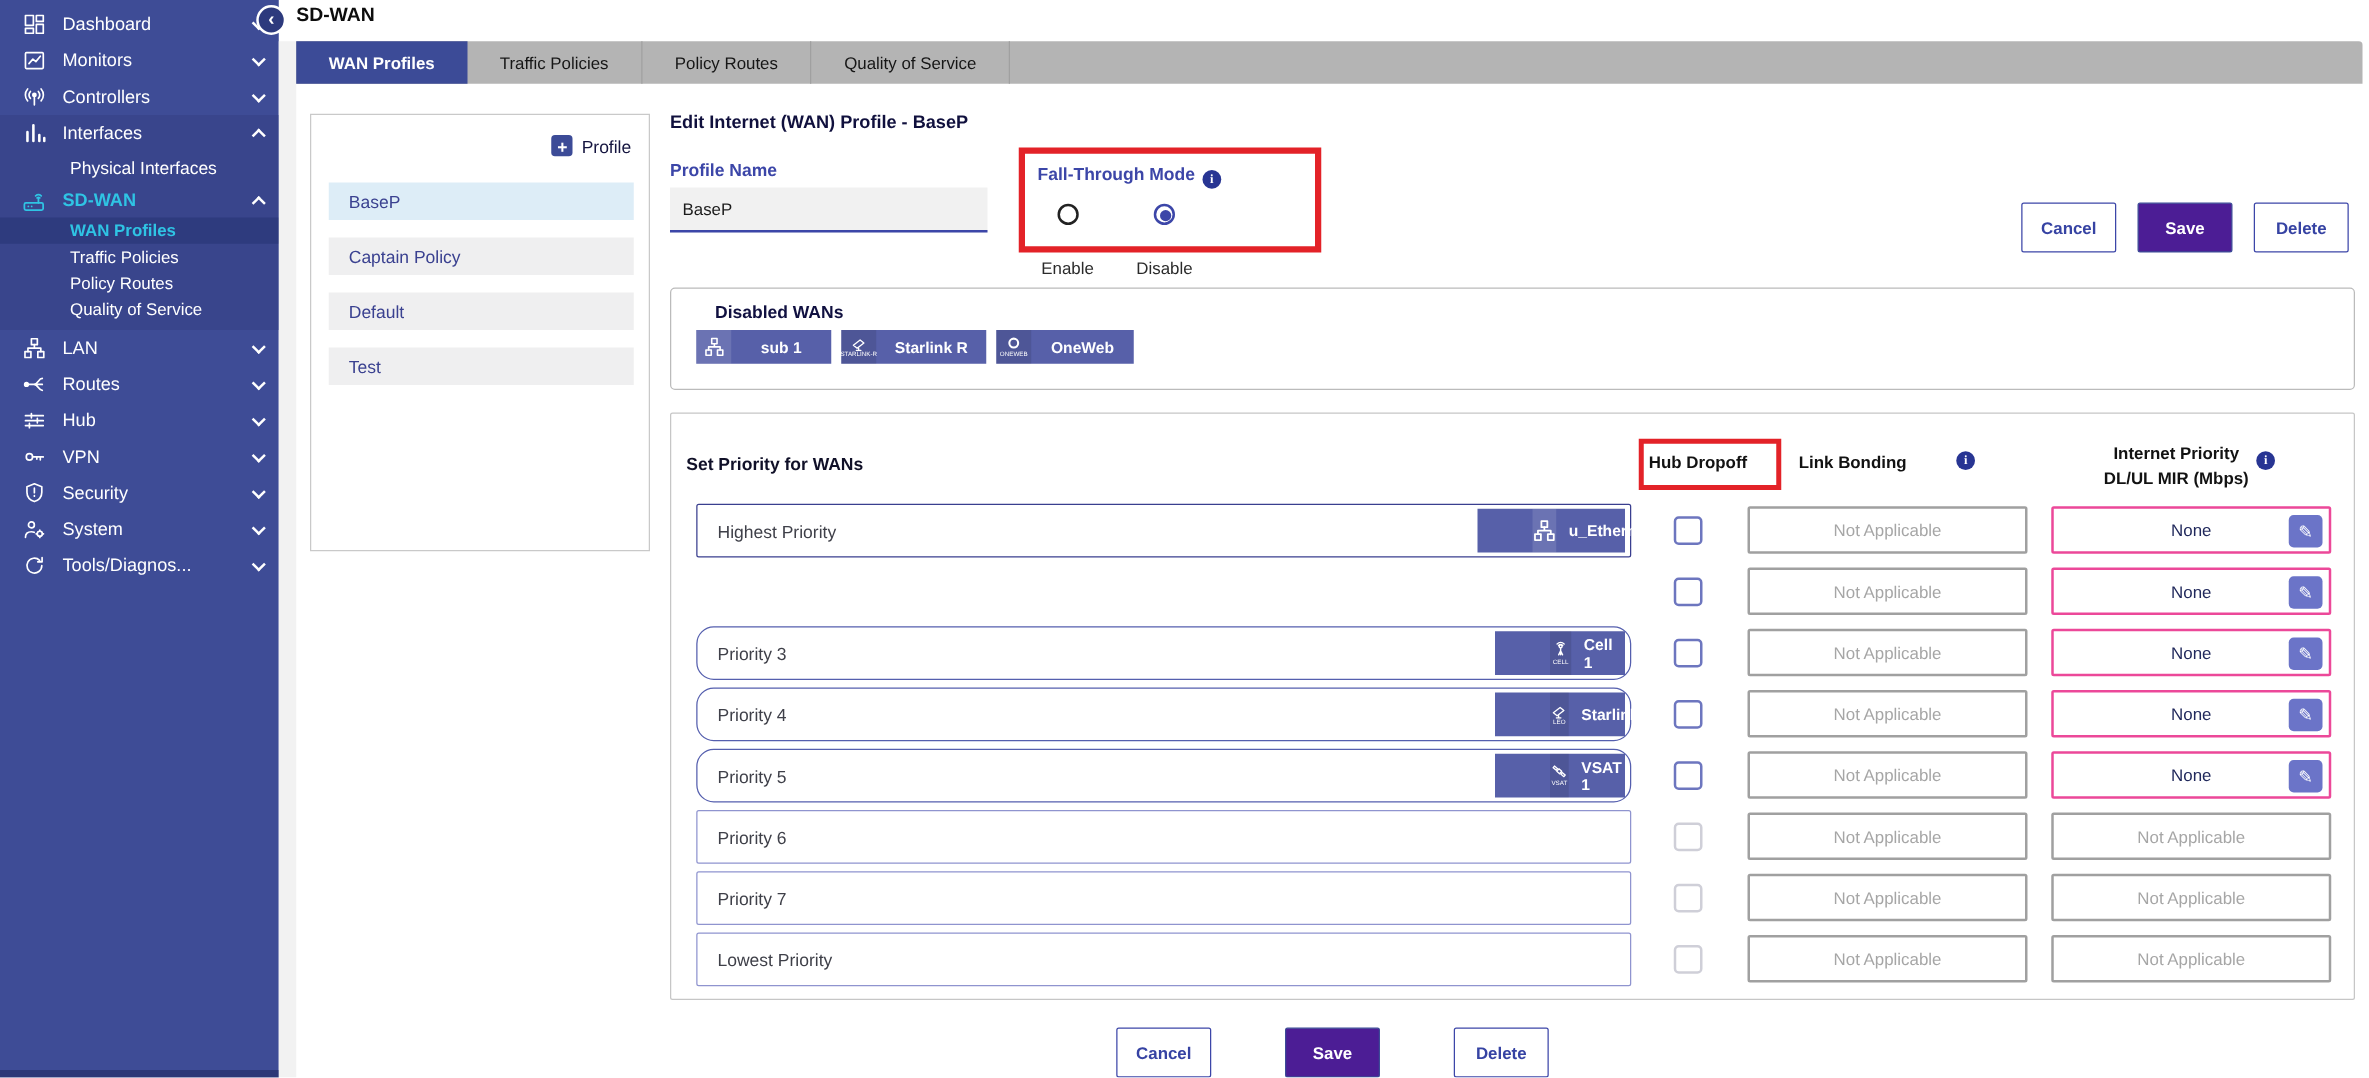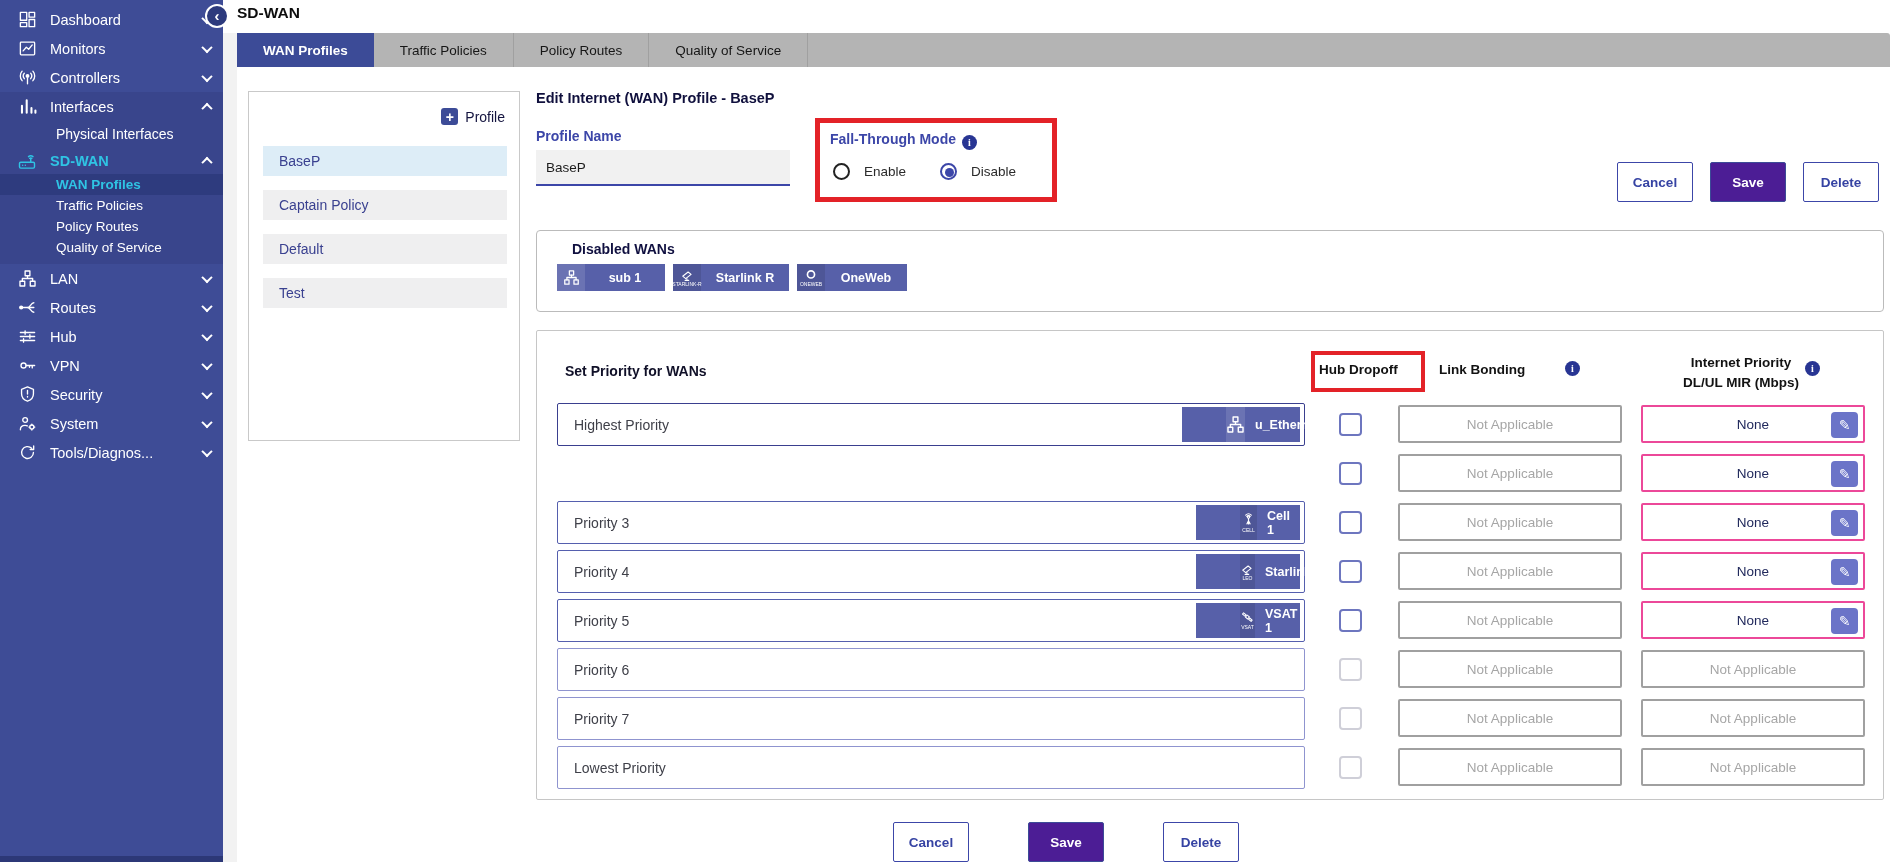--- a/index.html
+++ b/index.html
@@ -57,21 +57,21 @@
   #profile-name-input { position:absolute; left:536px; top:150px; width:254px; height:36px;
       background:#f1f1f1; border:none; border-bottom:2px solid #3c46a8; font-size:13.5px; color:#1c1c1c;
       padding-left:10px; font-family:"Liberation Sans", sans-serif; }
   .redbox { position:absolute; border:5px solid #e32228; z-index:4; pointer-events:none; }
   #redbox-fallthrough { left:815px; top:118px; width:242px; height:84px; }
   #ft-label { position:absolute; left:830px; top:131px; font-size:14px; font-weight:bold; color:#3c46a8; }
   .info-i { display:inline-block; width:15px; height:15px; border-radius:50%; background:#283593; color:#fff;
             font-size:10px; font-weight:bold; text-align:center; line-height:15px; vertical-align:-2px;
             font-family:"Liberation Serif", serif; margin-left:6px; }
   .radio-row { position:absolute; left:833px; top:163px; display:flex; align-items:center; gap:34px; }
-  .radio { display:flex; align-items:center; gap:14px; cursor:pointer; font-size:13.5px; color:#2b2b2b; }
+  .radio { display:flex; align-items:center; gap:27px; cursor:pointer; font-size:13.5px; color:#2b2b2b;flex-direction:column; }
   .rdot { width:17px; height:17px; border-radius:50%; border:2px solid #222; position:relative; }
   .radio.sel .rdot { border-color:#3c46a8; }
   .radio.sel .rdot::after { content:""; position:absolute; left:3px; top:3px; width:9px; height:9px;
                             border-radius:50%; background:#3c46a8; }
 
   .btn { position:absolute; width:76px; height:40px; border:1.5px solid #3c46a8; border-radius:2px;
          background:#fff; color:#3643a3; font-size:13.5px; font-weight:bold;
          display:flex; align-items:center; justify-content:center; cursor:pointer; }
   .btn.primary { background:#4c1d95; border-color:#3c4b97; color:#fff; }
 
@@ -85,34 +85,34 @@
                  background:rgba(0,0,0,0.10); }
   .chip .ctile.lt { background:rgba(255,255,255,0.12); }
   .chip .ccap { font-size:5px; letter-spacing:0; line-height:5px; margin-top:1px; white-space:nowrap; }
   .chip .clbl { flex:1; display:flex; align-items:center; justify-content:center; font-size:12.5px;
                 font-weight:bold; padding:0 10px; }
   svg.cic { stroke:#fff; fill:none; stroke-width:1.8; stroke-linecap:round; stroke-linejoin:round; }
 
   
   #priority-panel { position:absolute; left:536px; top:330px; width:1348px; height:470px;
                     border:1px solid #c6c6c6; border-radius:2px; }
-  #sp-title { position:absolute; left:12px; top:32px; font-size:14px; font-weight:bold; color:#101028;margin-left:16px; }
+  #sp-title { position:absolute; left:12px; top:32px; font-size:14px; font-weight:bold; color:#101028; }
   #redbox-hub { position:absolute; left:774px; top:20px; width:114px; height:41px; border:4px solid #e32228; pointer-events:none; }
   .colhead { position:absolute; font-size:13.5px; font-weight:bold; color:#121212; }
   #ch-hub { left:782px; top:31px; }
   #ch-link { left:902px; top:31px; }
   #ch-ip { left:1104px; top:22px; width:200px; text-align:center; line-height:20px; }
   #ch-link-info { position:absolute; left:1022px; top:30px; }
   #ch-ip-info { position:absolute; left:1262px; top:30px; }
 
   .prow { position:absolute; left:0; width:1348px; height:43px; }
   .pbar { position:absolute; left:20px; top:0; width:748px; height:43px; background:#fff;
           border:1.5px solid #3a3f8f; border-radius:2px; display:flex; align-items:center;
           padding:0 4px 0 16px; cursor:grab; }
-  .prow.mid .pbar { border-color:#555fae; }
+  .prow.mid .pbar { border-color:#555fae;border-radius:14px; }
   .prow.lite .pbar { border-color:#8f94cf; }
   .pbar .plabel { flex:1; font-size:14px; color:#3f4049; }
   .pbar .chip { height:35px;padding-left:44px; }
   .pbar .chip .ctile { width:30px; }
   .cb { position:absolute; left:802px; top:10px; width:23px; height:23px; border:2px solid #6d76bf;
         border-radius:4px; background:#fff; cursor:pointer; }
   .prow.lite .cb { border-color:#cfcfd8; cursor:default; }
   .nabox { position:absolute; left:861px; top:2px; width:224px; height:38px; border:2px solid #a0a0a0;
            border-radius:2px; display:flex; align-items:center; justify-content:center;
            font-size:13.5px; color:#a6a6a6; background:#fff; }

